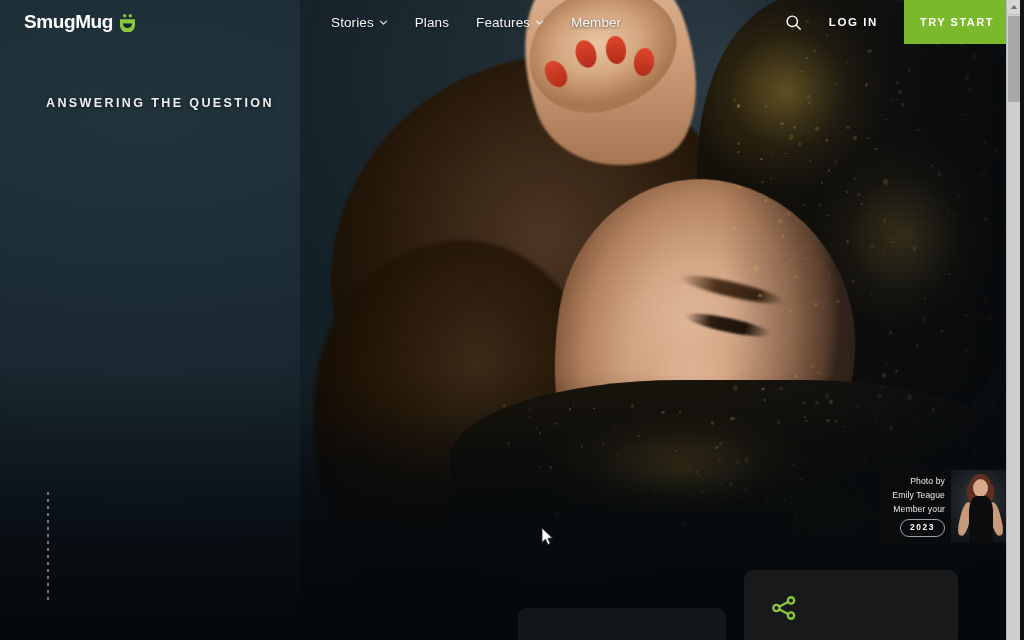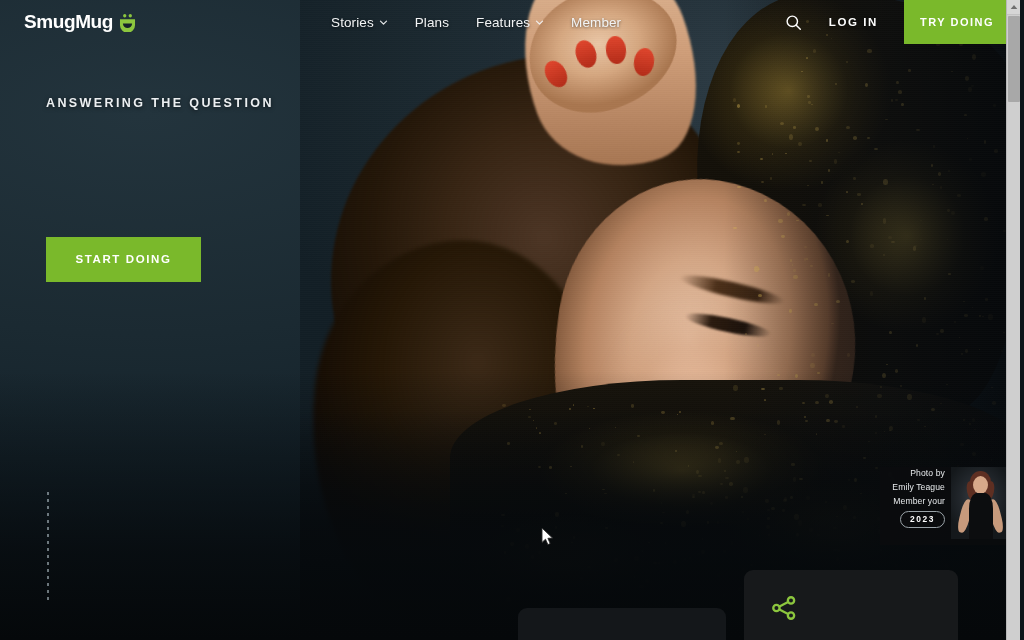--- a/index.html
+++ b/index.html
@@ -199,21 +199,21 @@
   .rail {
     position:absolute; left:47px; top:492px; width:2px; height:108px; z-index:25;
     background:repeating-linear-gradient(180deg,
       rgba(190,205,212,.55) 0 3px, rgba(190,205,212,0) 3px 7px);
   }
 
   
   .credit {
     position:absolute; left:880px; top:467px; width:130px; height:78px; z-index:35;
     background:rgba(10,12,14,.86);
-    display:flex; align-items:flex-start;
+    display:flex; align-items:center;
   }
   .credit-text {
     flex:1; padding-left:7px; text-align:right; padding-right:6px;
     color:#e7eaec; font-size:8.6px; line-height:1.62; letter-spacing:.1px;
   }
   .credit-year {
     display:inline-block; margin-top:2px; padding:1px 9px;
     border:1px solid #9aa3a8; border-radius:9px;
     font-size:8.4px; font-weight:700; letter-spacing:1.6px; color:#fff;
   }
@@ -789,30 +789,29 @@
     </nav>
 
     <div class="header-right">
       <div class="search-btn">
         <svg width="17" height="17" viewBox="0 0 20 20">
           <circle cx="8.6" cy="8.6" r="6.1" fill="none" stroke="#ffffff" stroke-width="1.7"></circle>
           <line x1="13.2" y1="13.2" x2="18" y2="18" stroke="#ffffff" stroke-width="1.7" stroke-linecap="round"></line>
         </svg>
       </div>
       <div class="login">LOG IN</div>
-      <button class="try-free">TRY DOING</button>
+      <button class="try-free">TRY START</button>
     </div>
   </div>
 
   <div class="hero">
     <div class="eyebrow">ANSWERING THE QUESTION</div>
     <h1 class="headline">
       <br>
     </h1>
-    <button class="cta">START DOING</button>
   </div>
 
   <div class="rail"></div>
 
   <div class="credit">
     <div class="credit-text">
       <div>Photo by</div>
       <div>Emily Teague</div>
       <div>Member your</div>
       <div class="credit-year">2023</div>

